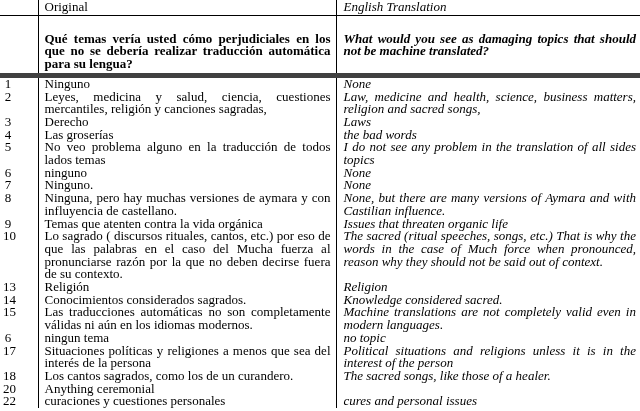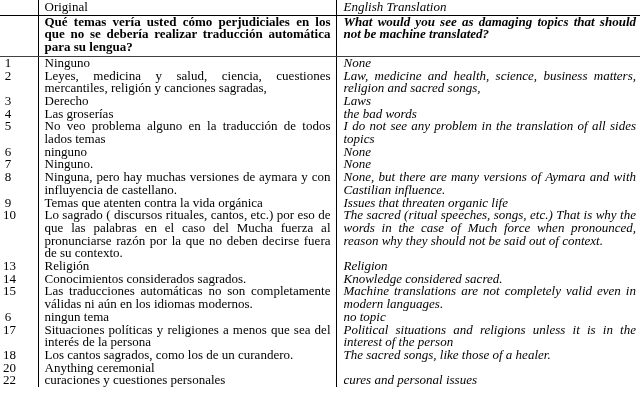--- a/index.html
+++ b/index.html
@@ -42,23 +42,23 @@
     text-align: justify;
     font-style: italic;
   }
   tr.col-header td {
     border-bottom: 1px solid #000000;
     padding-top: 1px;
     padding-bottom: 1px;
     text-align: left;
   }
   tr.question td {
-    border-bottom: 1px solid #404040;
+    border-bottom: 5px solid #404040;
     font-weight: bold;
-    padding-top: 0;
+    padding-top: 17px;
     padding-bottom: 2px;
   }
   .rownum {
     display: inline-block;
     min-width: 10px;
     margin-left: 3px;
     text-align: center;
   }
 </style>
 </head>

